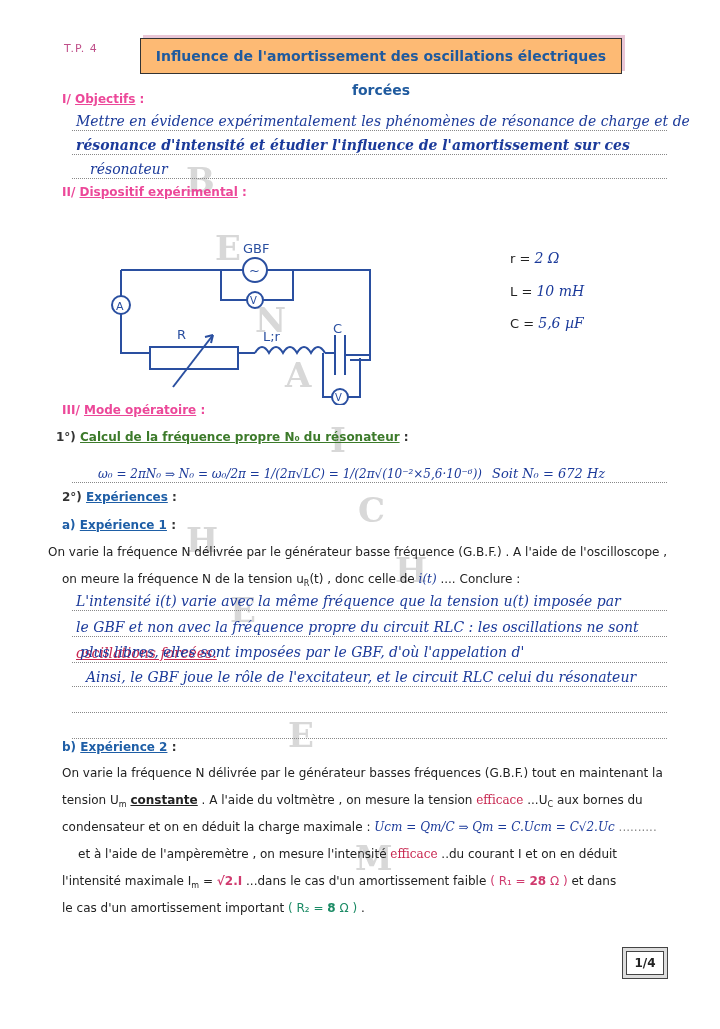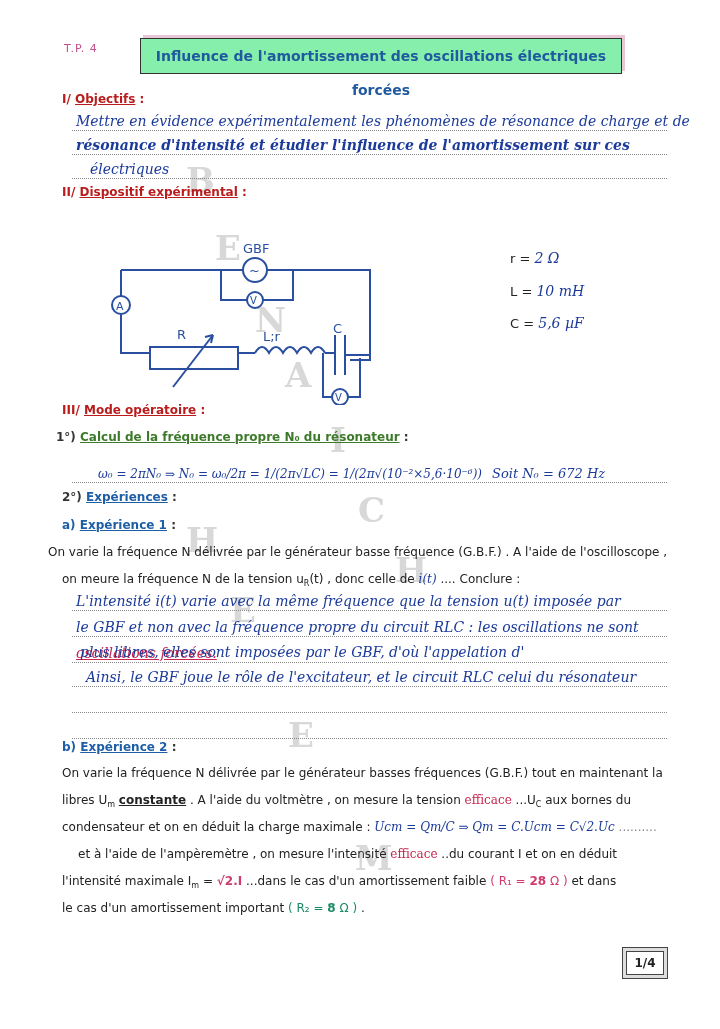--- a/index.html
+++ b/index.html
@@ -1,21 +1,21 @@
 <!DOCTYPE html>
 <html><head>
 <meta charset="utf-8">
 <style>
   html,body{margin:0;padding:0;background:#fff;}
   body{width:720px;height:1029px;position:relative;overflow:hidden;font-family:"DejaVu Sans",sans-serif;color:#222;}
   .abs{position:absolute;}
   .tp{left:64px;top:42px;font-size:11px;color:#c0508a;letter-spacing:1px;}
-  .titlebox{left:140px;top:38px;width:480px;height:34px;border:1.5px solid #333;box-shadow:3px -3px 0 #e9c6d6;background:#86efac;}
+  .titlebox{left:140px;top:38px;width:480px;height:34px;border:1.5px solid #333;box-shadow:3px -3px 0 #e9c6d6;background:#fdba74;}
   .titlebox span{display:block;text-align:center;line-height:34px;font-size:14px;font-weight:bold;color:#1f5a9e;}
-  .h1{font-size:12px;font-weight:bold;color:#b91c1c;}
+  .h1{font-size:12px;font-weight:bold;color:#ec4899;}
   .h1 u{text-decoration:underline;}
   .hand{font-family:"DejaVu Serif",serif;font-style:italic;color:#1b3a9a;font-size:14px;}
   .dotline{position:absolute;left:72px;width:595px;height:22px;border-bottom:1.5px dotted #888;}
   .dotline span{position:absolute;left:4px;bottom:1px;white-space:nowrap;}
   .green{color:#3c7a2a;font-weight:bold;font-size:12px;}
   .blue{color:#1e5ea6;font-weight:bold;font-size:12px;}
   .body{font-size:12px;color:#222;white-space:nowrap;}
   .red{color:#c8264f;font-family:"DejaVu Serif",serif;}
   .teal{color:#1a8a64;}
   .pinkv{color:#d03a6e;}
@@ -49,21 +49,21 @@
   <u>Objectifs</u>
   <span>:</span>
 </div>
 <div class="dotline" style="top:108px;">
     <span class="hand">Mettre en évidence expérimentalement les phénomènes de résonance de charge et de</span>
   </div>
 <div class="dotline" style="top:132px;font-weight:bold;">
     <span class="hand">résonance d'intensité et étudier l'influence de l'amortissement sur ces</span>
   </div>
 <div class="dotline" style="top:156px;">
-    <span class="hand" style="left:18px">électriques</span>
+    <span class="hand" style="left:18px">résonateur</span>
   </div>
 
 <div class="abs h1" style="left:62px;top:185px;">
   <span>II/</span>
   <u>Dispositif expérimental</u>
   <span>:</span>
 </div>
 
 <svg class="abs" style="left:95px;top:225px;" width="300" height="180" viewBox="0 0 300 180" fill="none" stroke="#2a4fa0" stroke-width="2">
 
@@ -151,21 +151,21 @@
 <div class="dotline" style="top:716px;">
     <span></span>
   </div>
 
 <div class="abs blue" style="left:62px;top:740px;">
   <span>b)</span>
   <u>Expérience 2</u> <span style="color:#333">:</span>
 </div>
 <div class="abs body" style="left:62px;top:766px;">On varie la fréquence  N délivrée par le générateur basses fréquences  (G.B.F.) tout en maintenant  la</div>
 <div class="abs body" style="left:62px;top:793px;">
-  <span>libres U</span><sub style="font-size:8px">m</sub>
+  <span>tension U</span><sub style="font-size:8px">m</sub>
   <b><u>constante</u></b><span> . A l'aide du voltmètre , on mesure  la tension </span><span class="red">efficace</span><span> ...U</span><sub style="font-size:8px">C</sub><span>  aux bornes du</span>
 </div>
 <div class="abs body" style="left:62px;top:820px;">
   <span>condensateur et on en déduit la  charge maximale : </span><span class="hand" style="font-size:12px">Ucm = Qm/C ⇒ Qm = C.Ucm = C√2.Uc</span><span style="color:#888"> ..........</span>
 </div>
 <div class="abs body" style="left:62px;top:847px;margin-left:16px;">
   <span>et  à  l'aide de l'ampèremètre , on  mesure l'intensité </span><span class="red">efficace</span><span> ..du  courant  I   et on en  déduit</span>
 </div>
 <div class="abs body" style="left:62px;top:874px;">
   <span>l'intensité  maximale  I</span><sub style="font-size:8px">m</sub><span> = </span><span class="pinkv" style="font-weight:bold">√2.I</span><span> ...dans  le  cas d'un  amortissement  faible </span><span class="pinkv">( R₁ = </span><span class="pinkv" style="font-weight:bold">28</span><span class="pinkv"> Ω )</span><span> et  dans</span>

